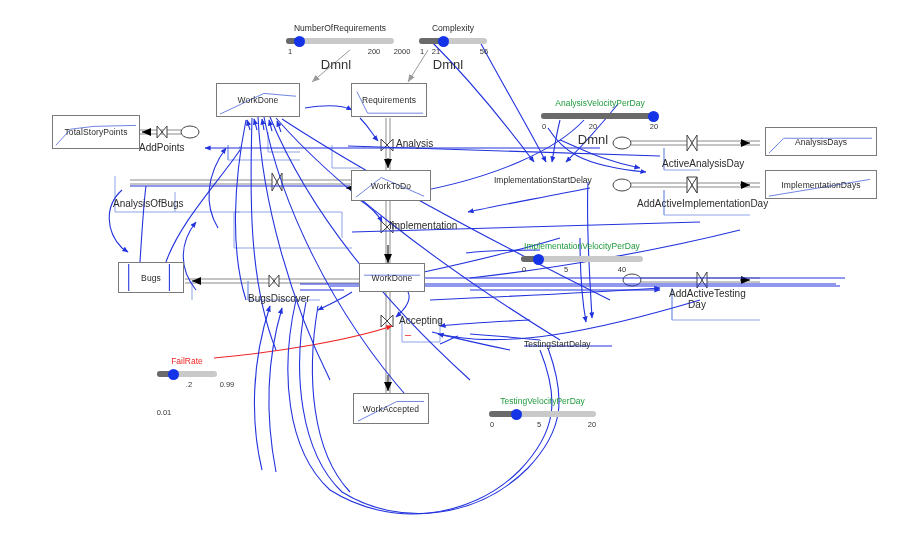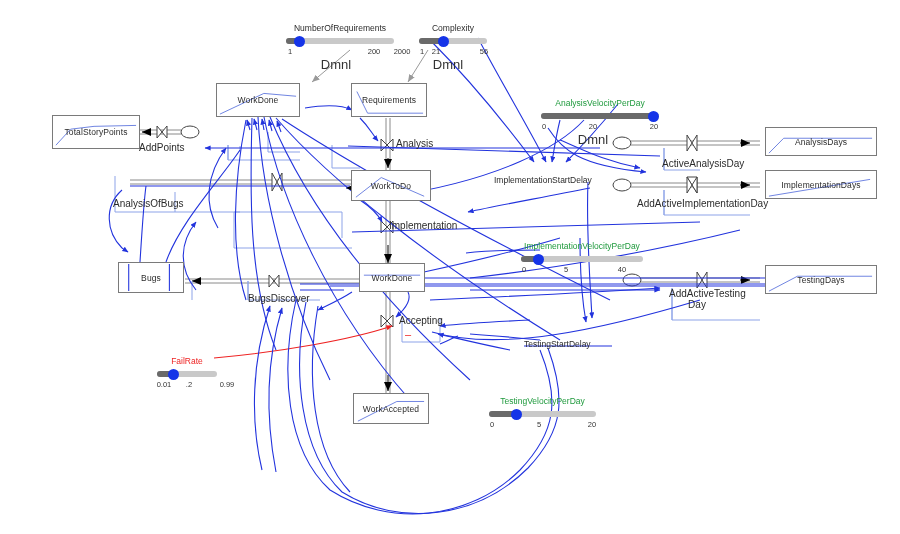--- a/index.html
+++ b/index.html
@@ -384,26 +384,20 @@
     <span class="stock-label">AnalysisDays</span>
   </div>
 
   <div class="stock" style="left:765px; top:170px; width:112px; height:29px;">
     <svg class="spark" viewBox="0 0 112 29" preserveAspectRatio="none">
       <path d="M3,27 L106,9" stroke="#6a7fe0" stroke-width="1" fill="none"></path>
     </svg>
     <span class="stock-label">ImplementationDays</span>
   </div>
 
-  <div class="stock" style="left:765px; top:265px; width:112px; height:29px;">
-    <svg class="spark" viewBox="0 0 112 29" preserveAspectRatio="none">
-      <path d="M3,27 L32,11 L108,11" stroke="#6a7fe0" stroke-width="1" fill="none"></path>
-    </svg>
-    <span class="stock-label">TestingDays</span>
-  </div>
 
   <div class="flow-label" style="left:139px; top:142px;">AddPoints</div>
   <div class="flow-label" style="left:113px; top:198px;">AnalysisOfBugs</div>
   <div class="flow-label" style="left:396px; top:138px;">Analysis</div>
   <div class="flow-label" style="left:389px; top:220px;">Implementation</div>
   <div class="flow-label" style="left:248px; top:293px;">BugsDiscover</div>
   <div class="flow-label" style="left:399px; top:315px;">Accepting</div>
   <div class="flow-label" style="left:662px; top:158px;">ActiveAnalysisDay</div>
   <div class="flow-label" style="left:637px; top:198px;">AddActiveImplementationDay</div>
   <div class="flow-label" style="left:669px; top:288px; width:56px; white-space:normal; line-height:11px;">
@@ -478,19 +472,19 @@
       <div class="tick" style="left:103px;">20</div>
     </div>
   </div>
 
   <div class="slider" style="left:157px; top:371px; width:60px; height:26px;">
     <div class="sl-title red">FailRate</div>
     <div class="track" style="width:60px;"></div>
     <div class="track-fill" style="width:16px;"></div>
     <div class="knob" style="left:11px;"></div>
     <div class="tickrow">
-      <div class="tick" style="left:7px;">0.01</div>
+      <div class="tick" style="left:7px;margin-top:28px;">0.01</div>
       <div class="tick" style="left:32px;">.2</div>
       <div class="tick" style="left:70px;">0.99</div>
     </div>
   </div>
 
 </div>
 
 </body></html>

